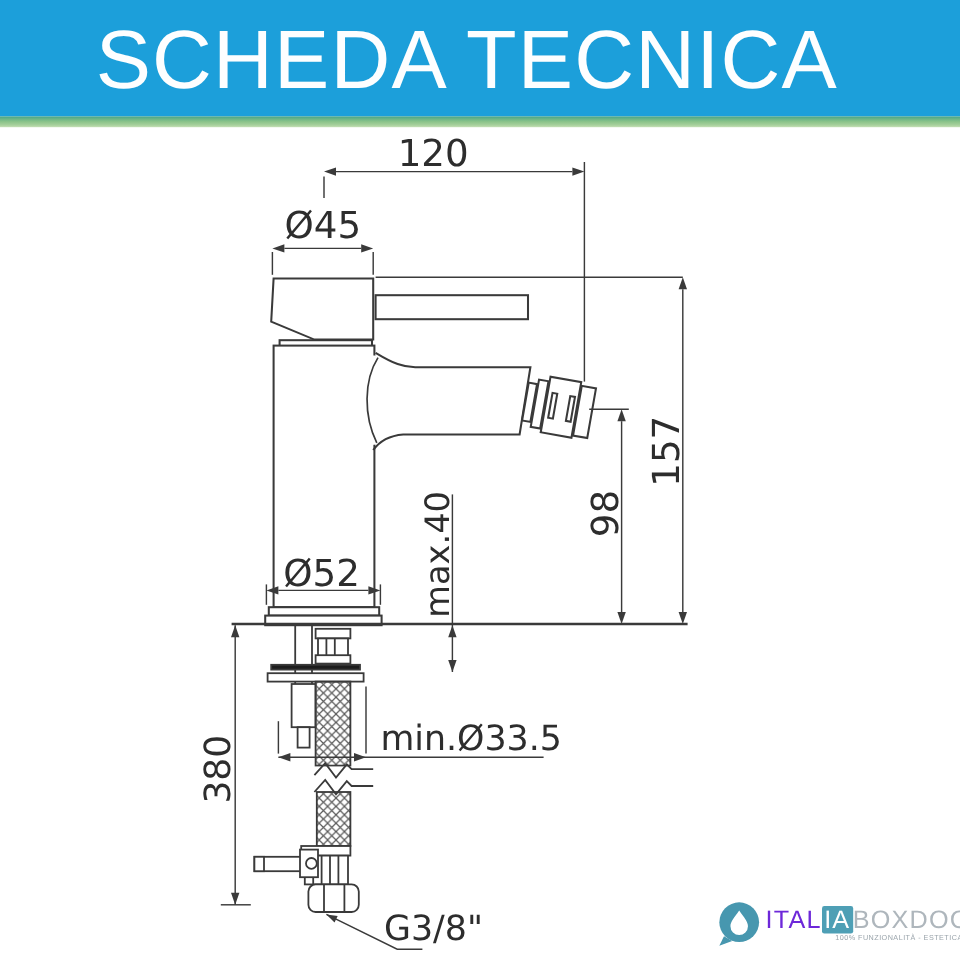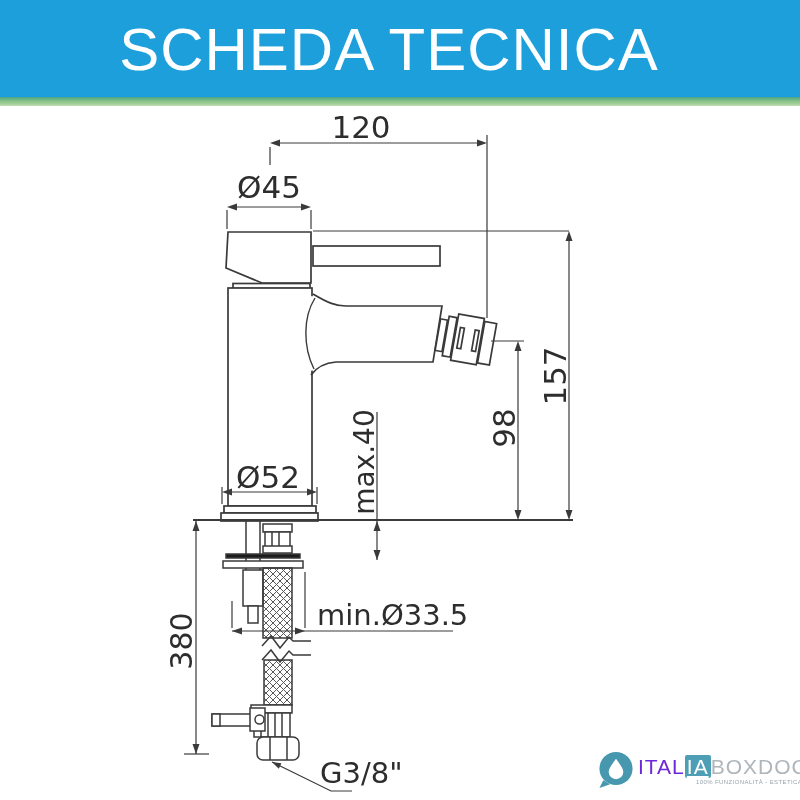--- a/index.html
+++ b/index.html
@@ -1,34 +1,34 @@
 <!DOCTYPE html>
 <html><head>
 <meta charset="utf-8">
 <style>
   html,body{margin:0;padding:0;background:#fff;}
   .page{position:relative;width:800px;height:800px;background:#fff;overflow:hidden;
         font-family:"Liberation Sans",sans-serif;}
   
   .header{position:absolute;left:0;top:0;width:800px;height:97px;background:#1c9fda;}
   .header h1{margin:0;height:97px;line-height:99px;text-align:center;padding-right:22px;
-             font-size:60px;font-weight:400;color:#fdfeff;letter-spacing:1px;
+             font-size:69px;font-weight:400;color:#fdfeff;letter-spacing:1px;
              font-family:"Liberation Sans",sans-serif;}
   .green-strip{position:absolute;left:0;top:97px;width:800px;height:9px;
                background:linear-gradient(180deg,#46a489 0%,#6db687 25%,#8cc48a 50%,#a7d09c 80%,#c5e0b6 100%);}
   
   .drawing-wrap{position:absolute;left:0;top:106px;width:684px;height:694px;text-align:right;}
   svg text{font-family:"DejaVu Sans","Liberation Sans",sans-serif;fill:#2d2d2d;}
   
   .logo{position:absolute;left:597px;top:750px;width:200px;height:45px;}
   .logo-bubble{position:absolute;left:0;top:1px;width:38px;height:38px;}
   .logo-text{position:absolute;left:41px;top:6px;white-space:nowrap;}
   .brand-line{font-size:21px;letter-spacing:1px;line-height:22px;}
   .brand-first{color:#6d28d9;}
-  .brand-highlight{background:#4e9fb5;color:#ffffff;padding:0 2px;border-radius:2px;text-decoration:underline;}
+  .brand-highlight{background:#4e9fb5;color:#ffffff;padding:0 2px;border-radius:2px;}
   .brand-rest{color:#aeb6bc;}
   .tagline{margin-top:1px;margin-left:58px;font-size:6px;color:#9aa4ab;letter-spacing:.4px;}
 </style>
 </head>
 <body>
 
 <div class="page">
 
   <div class="header">
     <h1>SCHEDA TECNICA</h1>

